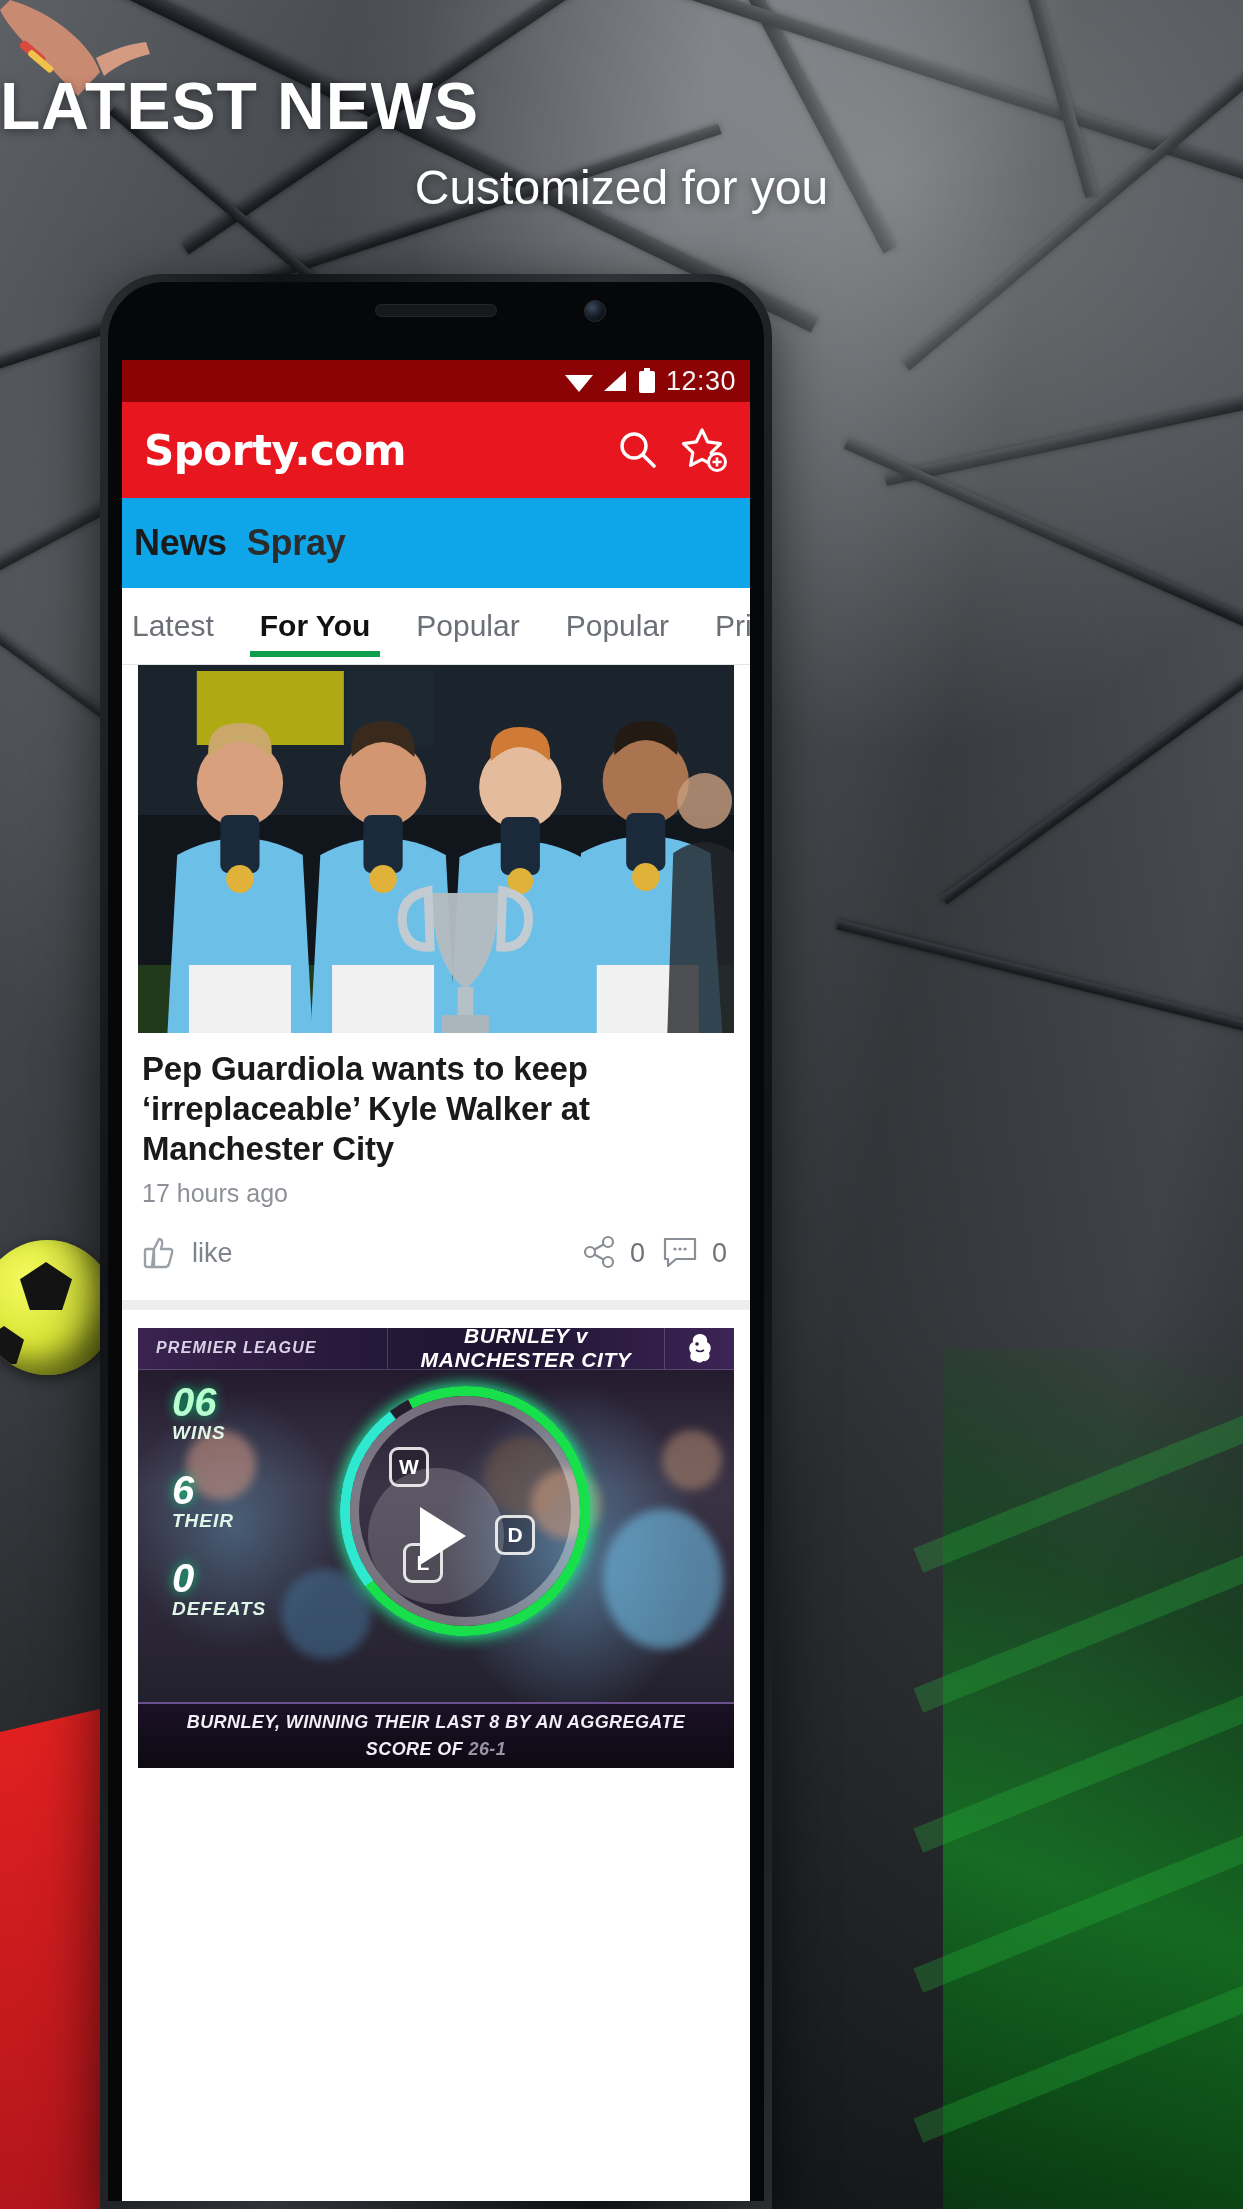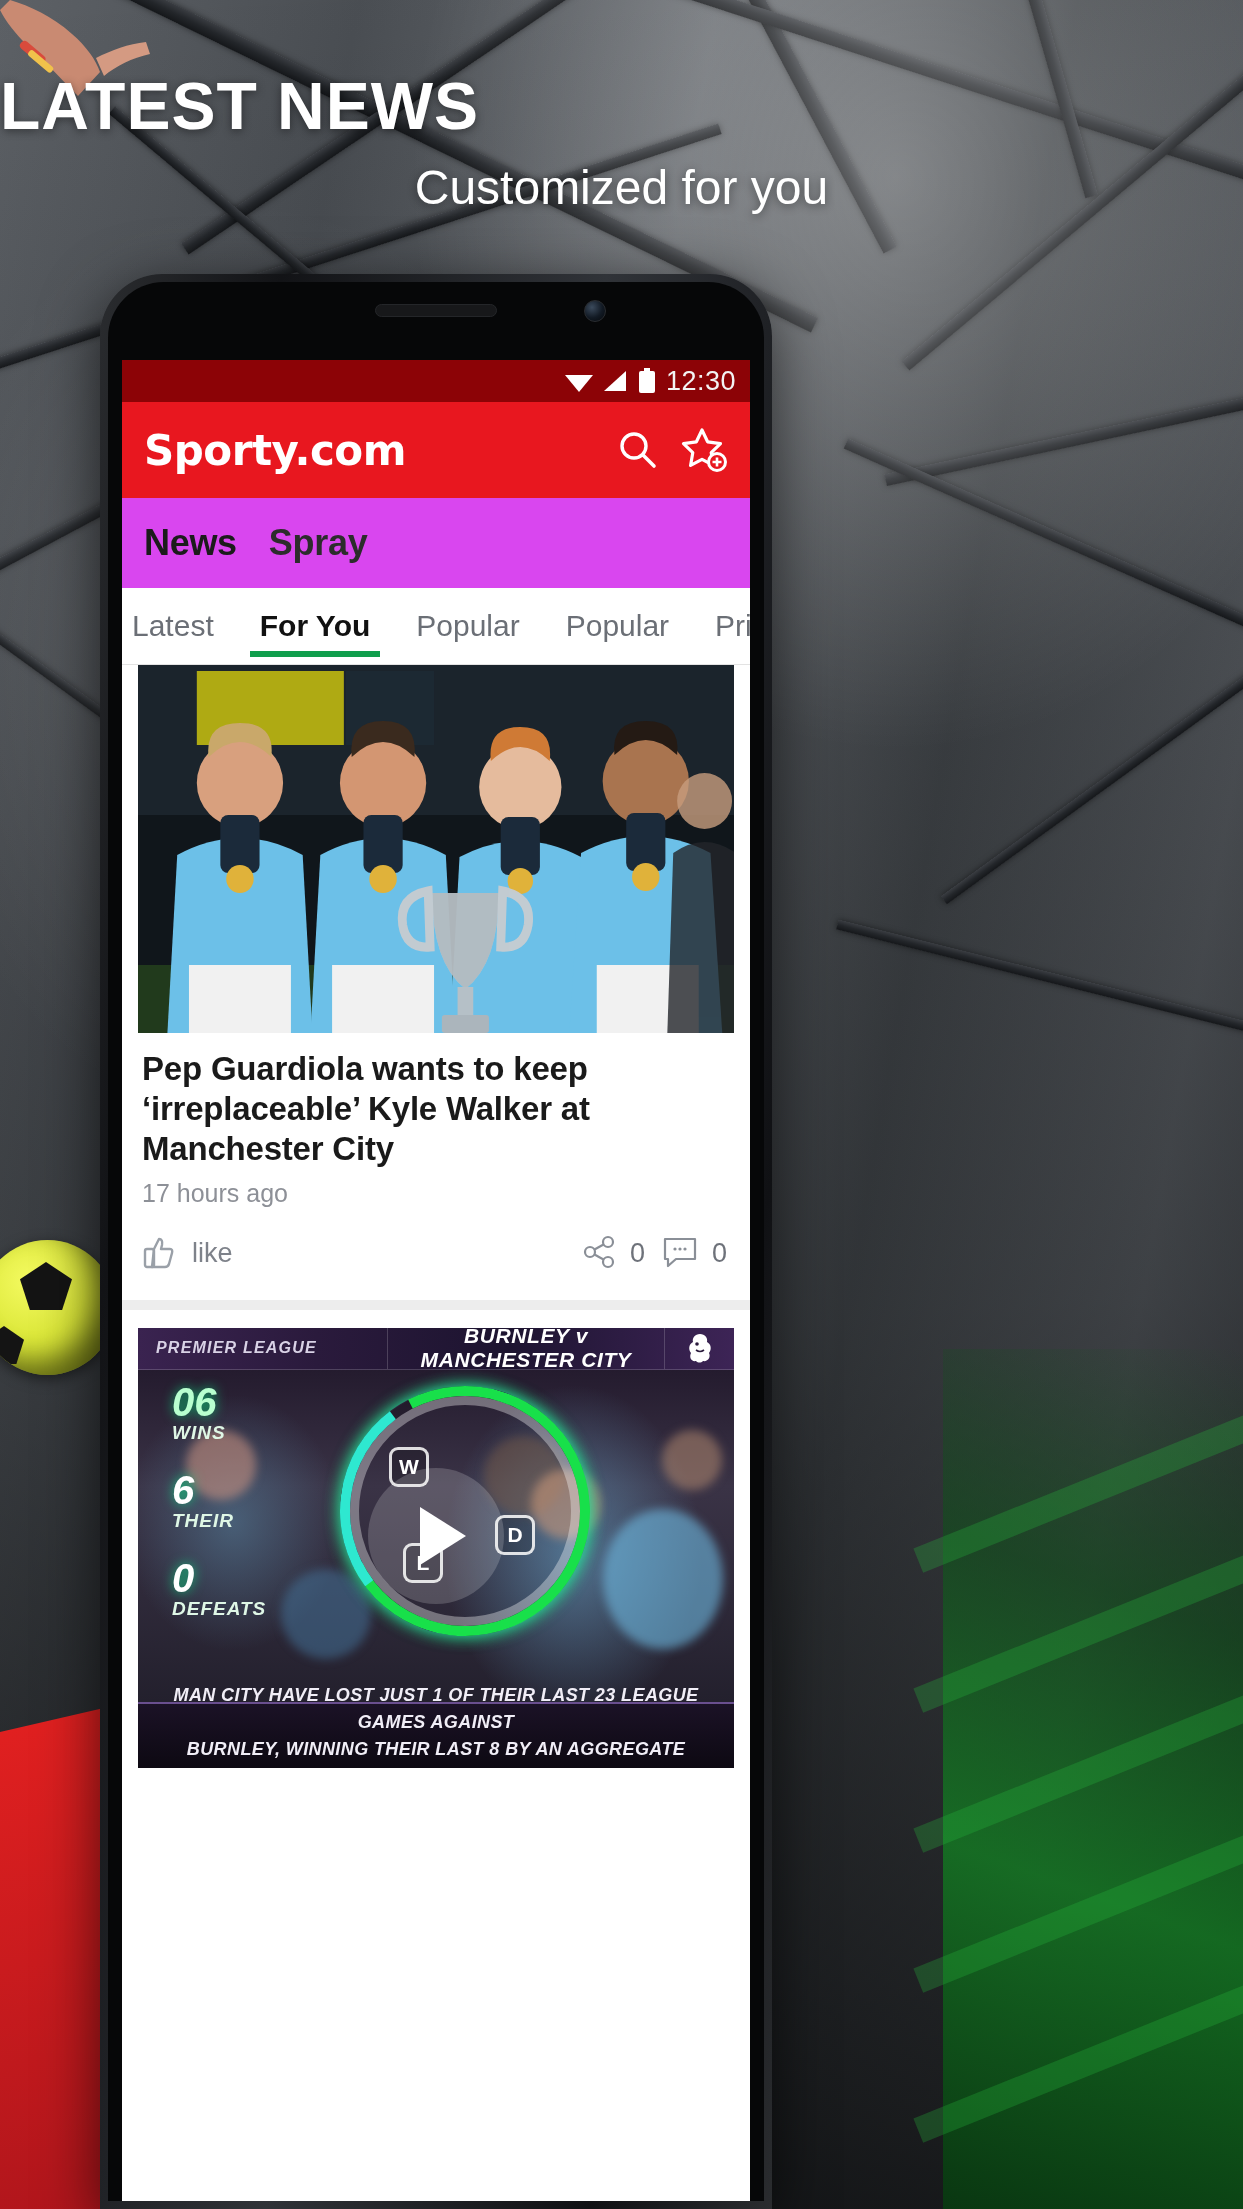--- a/index.html
+++ b/index.html
@@ -143,22 +143,22 @@
     color: #fff; font-size: 42px; font-weight: 700;
     letter-spacing: -.5px;
     font-family: "DejaVu Sans", sans-serif;
     display: flex; align-items: baseline;
   }
   #appbar .spacer { flex: 1; }
   .appbar-icon { width: 48px; height: 48px; margin-left: 18px; position: relative; }
 
   
   #sections {
-    height: 90px; background: #d946ef; display: flex; align-items: center;
-    padding: 0 22px; gap: 32px;
+    height: 90px; background: #0ea5e9; display: flex; align-items: center;
+    padding: 0 12px; gap: 20px;
   }
   #sections .sec {
     font-size: 36px; font-weight: 700; color: #1b1b1b; letter-spacing: -.3px;
   }
   #sections .sec.inactive { color: #2c2c2c; font-weight: 700; }
 
   
   #cattabs {
     height: 76px; background: #fff; display: flex; align-items: center;
     padding: 0 4px; gap: 34px; position: relative; overflow: hidden;
@@ -530,21 +530,20 @@
               <div class="node d">D</div>
               <div class="node l">L</div>
             </div>
 
             <div class="playbtn">
               <span class="tri"></span>
             </div>
           </div>
 
           <div class="vid-caption">
-            <div>MAN CITY HAVE LOST JUST 1 OF THEIR LAST 23 LEAGUE GAMES AGAINST</div>
             <div>
               <span>BURNLEY, WINNING THEIR LAST 8 BY AN AGGREGATE SCORE OF</span>
               <span class="score">26-1</span>
             </div>
           </div>
         </div>
       </div>
 
     </div>
   </div>

